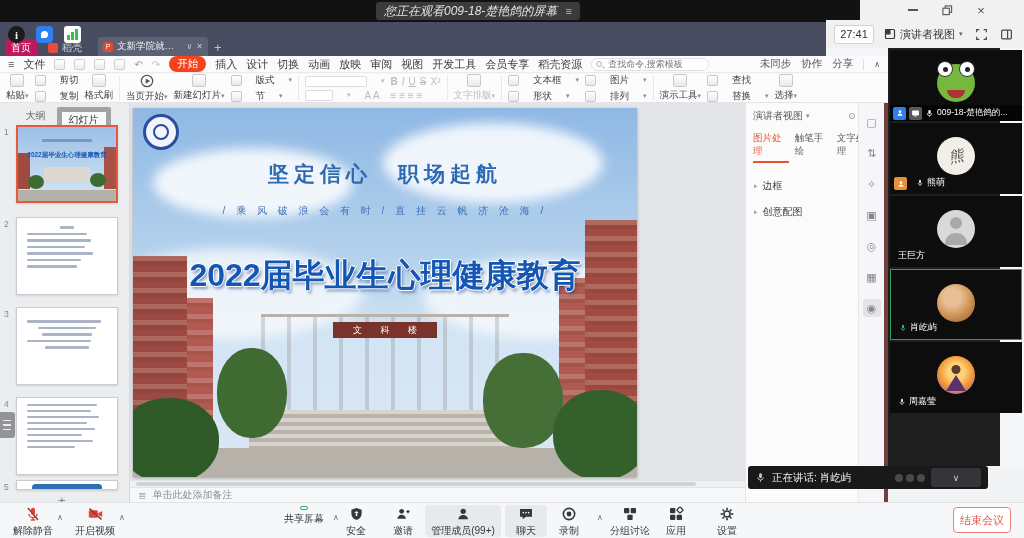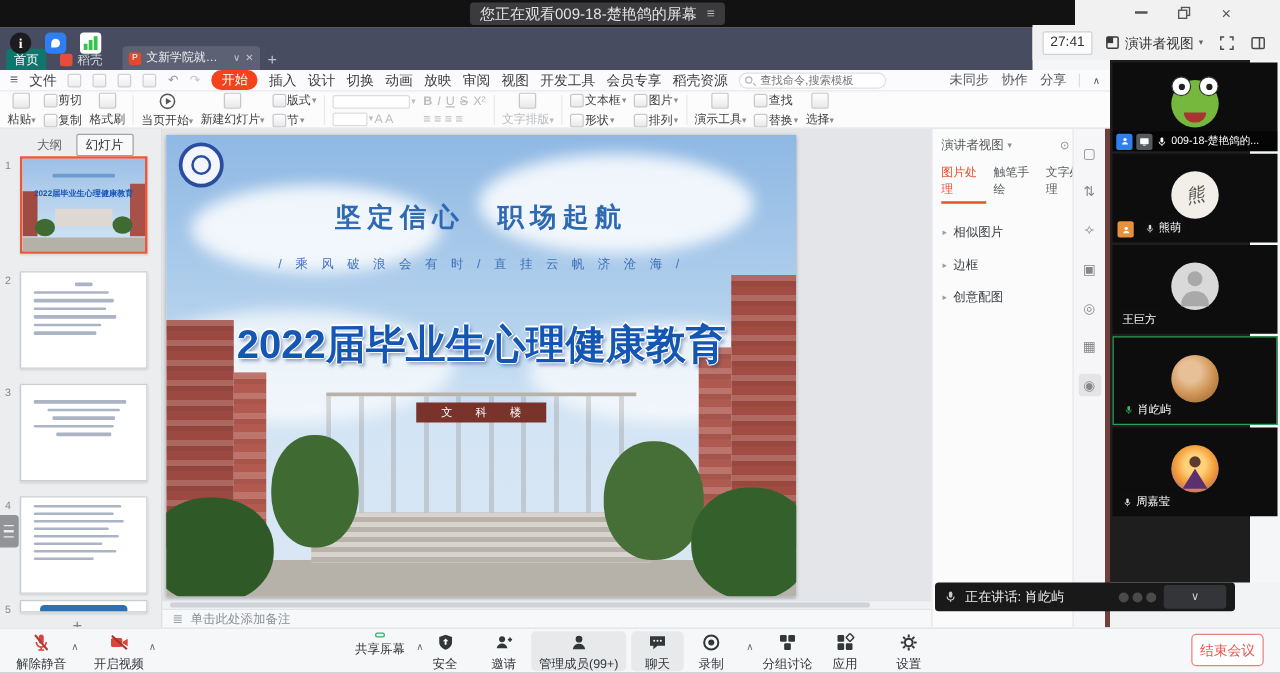--- a/index.html
+++ b/index.html
@@ -1,42 +1,42 @@
 <!DOCTYPE html>
 <html><head>
 <meta charset="utf-8">
 <style>
   * { margin:0; padding:0; box-sizing:border-box; }
   body { font-family:"Liberation Sans","DejaVu Sans",sans-serif; background:#888; }
   .screen { position:relative; width:1024px; height:538px; background:#f5f6f7; overflow:hidden; font-family:"Liberation Sans","DejaVu Sans",sans-serif; }
 
   
   #topbar { position:absolute; left:0; top:0; width:860px; height:22px; background:#121212; z-index:5; }
-  #banner-pill { position:absolute; left:376px; top:2px; height:18px; background:#3b3b3d; border-radius:3px; display:flex; align-items:center; gap:8px; padding:0 8px; color:#e3e3e3; font-size:12px; }
+  #banner-pill { position:absolute; left:376px; top:2px; height:18px; background:#3b3b3d; border-radius:3px; display:flex; align-items:center; gap:8px; padding:0 8px; color:#e3e3e3; font-size:12px;font-style:italic; }
   #banner-pill .bmenu { color:#bdbdbd; font-size:11px; }
 
   
   #chrome-top { position:absolute; left:860px; top:0; width:164px; height:20px; background:#f1f1f2; z-index:6; display:flex; align-items:center; justify-content:flex-end; gap:20px; padding-right:36px; }
   #chrome-view { position:absolute; left:826px; top:20px; width:198px; height:28px; background:#f1f1f2; z-index:6; display:flex; align-items:center; }
   .winbtn { display:flex; align-items:center; justify-content:center; width:14px; height:14px; cursor:default; }
   .minbar { width:10px; height:2px; background:#555; }
   #timerbox { margin-left:8px; width:40px; height:19px; background:#fdfdfd; border:1px solid #d2d2d4; border-radius:2px; font-size:11px; color:#333; display:flex; align-items:center; justify-content:center; }
   #viewmode { display:flex; align-items:center; gap:4px; margin-left:10px; font-size:11px; color:#333; }
   .chrome-ic { margin-left:12px; }
 
   
   #wps-tabbar { position:absolute; left:0; top:22px; width:826px; height:34px; background:#484c60; z-index:4; }
   #float-icons { position:absolute; left:8px; top:26px; display:flex; gap:11px; z-index:9; }
   .fi { width:17px; height:17px; border-radius:50%; display:flex; align-items:center; justify-content:center; }
   .fi1 { background:#1c1c1e; color:#fff; font-size:11px; font-family:"Liberation Serif",serif; font-weight:bold; }
   .fi2 { background:#2f7ff2; border-radius:4px; }
   .fi2 i { display:block; width:7px; height:7px; background:#fff; border-radius:50% 50% 50% 0; }
   .fi3 { background:#fff; border-radius:3px; display:flex; align-items:flex-end; gap:1.5px; padding:3px; }
   .fi3 b { width:3px; background:#35c24a; display:block; }
-  .tab-home { position:absolute; left:5px; bottom:0; width:32px; height:17px; background:#0f766e; border-radius:3px 3px 0 0; color:#fff; font-size:10px; display:flex; align-items:center; justify-content:center;font-family:Liberation Serif, serif; }
+  .tab-home { position:absolute; left:5px; bottom:0; width:32px; height:17px; background:#be185d; border-radius:3px 3px 0 0; color:#fff; font-size:10px; display:flex; align-items:center; justify-content:center;font-family:Liberation Serif, serif; }
   .tab-docer { position:absolute; left:42px; bottom:0; height:17px; display:flex; align-items:center; gap:4px; color:#d5d6db; font-size:10px; padding:0 6px; }
   .docer-dot { width:10px; height:10px; border-radius:2px; background:#e84c3d; }
   .tab-doc { position:absolute; left:98px; bottom:0; width:110px; height:19px; background:#5d6174; border-radius:3px 3px 0 0; display:flex; align-items:center; gap:4px; padding:0 5px; color:#eef0f2; font-size:9.5px; }
   .ppt-ico { width:10px; height:10px; background:#e2492e; border-radius:2px; color:#fff; font-size:7px; display:flex; align-items:center; justify-content:center; flex:none; }
   .tab-doc .dname { white-space:nowrap; overflow:hidden; text-overflow:ellipsis; max-width:70px; }
   .tab-doc .tx { color:#c3c5cc; font-size:8px; }
   .tab-add { position:absolute; left:214px; bottom:1px; color:#c0c1c9; font-size:13px; }
 
   #wps-menubar { position:absolute; left:0; top:56px; width:888px; height:17px; background:#fbfbfd; border-bottom:1px solid #ececee; display:flex; align-items:center; gap:9px; padding:0 8px; font-size:11px; color:#3c3c3e; z-index:4; }
   .mi-box { width:11px; height:11px; border:1px solid #d0d0d3; border-radius:2px; background:linear-gradient(#fff,#ececec); flex:none; }
@@ -46,33 +46,33 @@
   .searchwrap { position:relative; display:flex; align-items:center; }
   .mag { position:absolute; left:5px; top:3px; width:6px; height:6px; border:1.2px solid #b3b3b8; border-radius:50%; }
   .mag::after { content:""; position:absolute; left:5px; top:5px; width:3px; height:1.2px; background:#b3b3b8; transform:rotate(45deg); }
   .mright { margin-left:auto; display:flex; align-items:center; gap:10px; font-size:10.5px; color:#55575c; }
   .vsep { width:1px; height:11px; background:#ddd; }
 
   #wps-ribbon { position:absolute; left:0; top:74px; width:888px; height:29px; background:#fcfcfd; border-bottom:1px solid #e4e4e6; display:flex; align-items:center; gap:6px; padding:0 6px; overflow:hidden; z-index:4; }
   .rsep { width:1px; height:24px; background:#e9e9eb; flex:none; }
   .rbig { display:flex; flex-direction:column; align-items:center; gap:2px; font-size:9.5px; color:#3e3e40; flex:none; white-space:nowrap; }
   .rcol { display:flex; flex-direction:column; gap:3px; flex:none; }
-  .rrow { display:flex; align-items:center; gap:1px; font-size:9.5px; color:#3e3e40; white-space:nowrap; }
+  .rrow { display:flex; align-items:center; gap:14px; font-size:9.5px; color:#3e3e40; white-space:nowrap; }
   .cb { width:11px; height:11px; border:1px solid #c7c8cb; border-radius:2px; background:linear-gradient(#fff,#e9e9eb); flex:none; }
   .cb.big { width:14px; height:13px; }
   .dd { font-size:7px; color:#8b8d92; }
   .dis, .dis * { color:#b9bbbf !important; }
   .fontbox { width:62px; height:11px; border:1px solid #dcdcdf; border-radius:2px; background:#fff; }
   .sizebox { width:28px; height:11px; border:1px solid #dcdcdf; border-radius:2px; background:#fff; }
   .fmt { font-size:10px; color:#b9bbbf; display:flex; gap:4px; align-items:center; }
 
   
   #thumbs { position:absolute; left:0; top:103px; width:130px; height:399px; background:#ebedef; border-right:1px solid #d7d9dc; z-index:3; overflow:hidden; }
   .ptabs { display:flex; justify-content:center; gap:4px; padding-top:4px; font-size:10px; color:#666; }
-  .ptab-active { background:#f8f9fa; border:1px solid #a3a3a3; border-radius:2px; padding:1px 7px; color:#333; }
+  .ptab-active { background:#f8f9fa; border:5px solid #a3a3a3; border-radius:2px; padding:1px 7px; color:#333; }
   .ptab-plain { padding:2px 7px; }
   .snum { position:absolute; left:4px; font-size:8.5px; color:#84878c; }
   .thumb { position:absolute; left:16px; width:102px; height:78px; background:#fff; border:1px solid #c9cdd1; box-shadow:0 1px 2px rgba(0,0,0,.12); overflow:hidden; }
   .thumb.sel { border:2px solid #e6593b; }
   .tl { display:block; height:2.5px; background:#aab4c4; border-radius:1px; margin:4px 10px 0; }
   .tlc { margin-left:auto; margin-right:auto; }
   
   .mini-sky { position:absolute; inset:0; background:linear-gradient(#9cc0e6,#d5e6f5); }
   .mini-blk-l { position:absolute; left:0; top:26px; width:12px; height:36px; background:#a04b41; }
   .mini-blk-r { position:absolute; right:0; top:20px; width:12px; height:42px; background:#a85148; }
@@ -503,24 +503,20 @@
     </div>
     <div id="docer-tabs">
       <span class="dtab-active">图片处理</span>
       <span class="dtab">触笔手绘</span>
       <span class="dtab">文字处理</span>
       <span class="dtab" style="color:#8b8e93">≡</span>
     </div>
     <div id="docer-items">
       <div class="ditem">
           <span class="arr">▸</span>
-          <span>相似图片</span>
-        </div>
-      <div class="ditem">
-          <span class="arr">▸</span>
           <span>边框</span>
         </div>
       <div class="ditem">
           <span class="arr">▸</span>
           <span>创意配图</span>
         </div>
     </div>
     <div id="docer-strip">
       <span class="strip-ic">▢</span>
       <span class="strip-ic">⇅</span>

